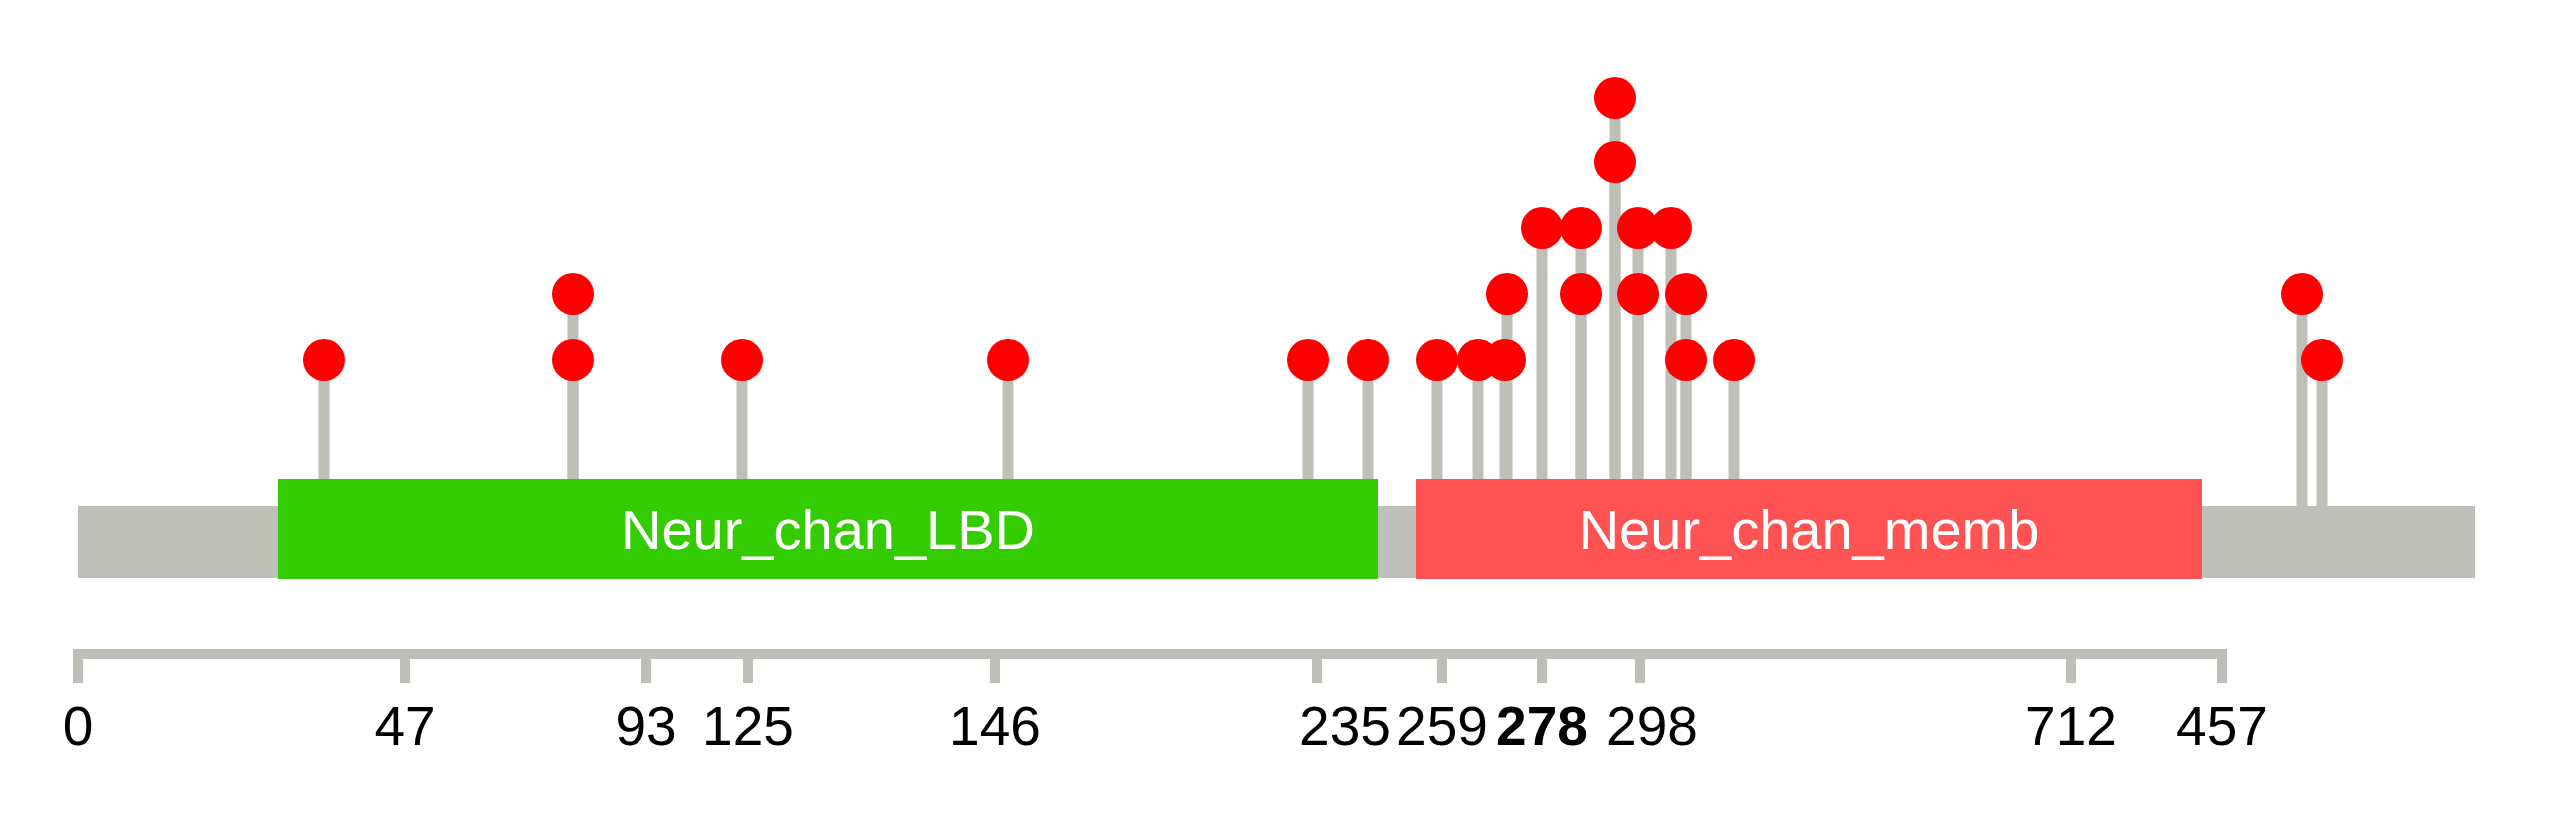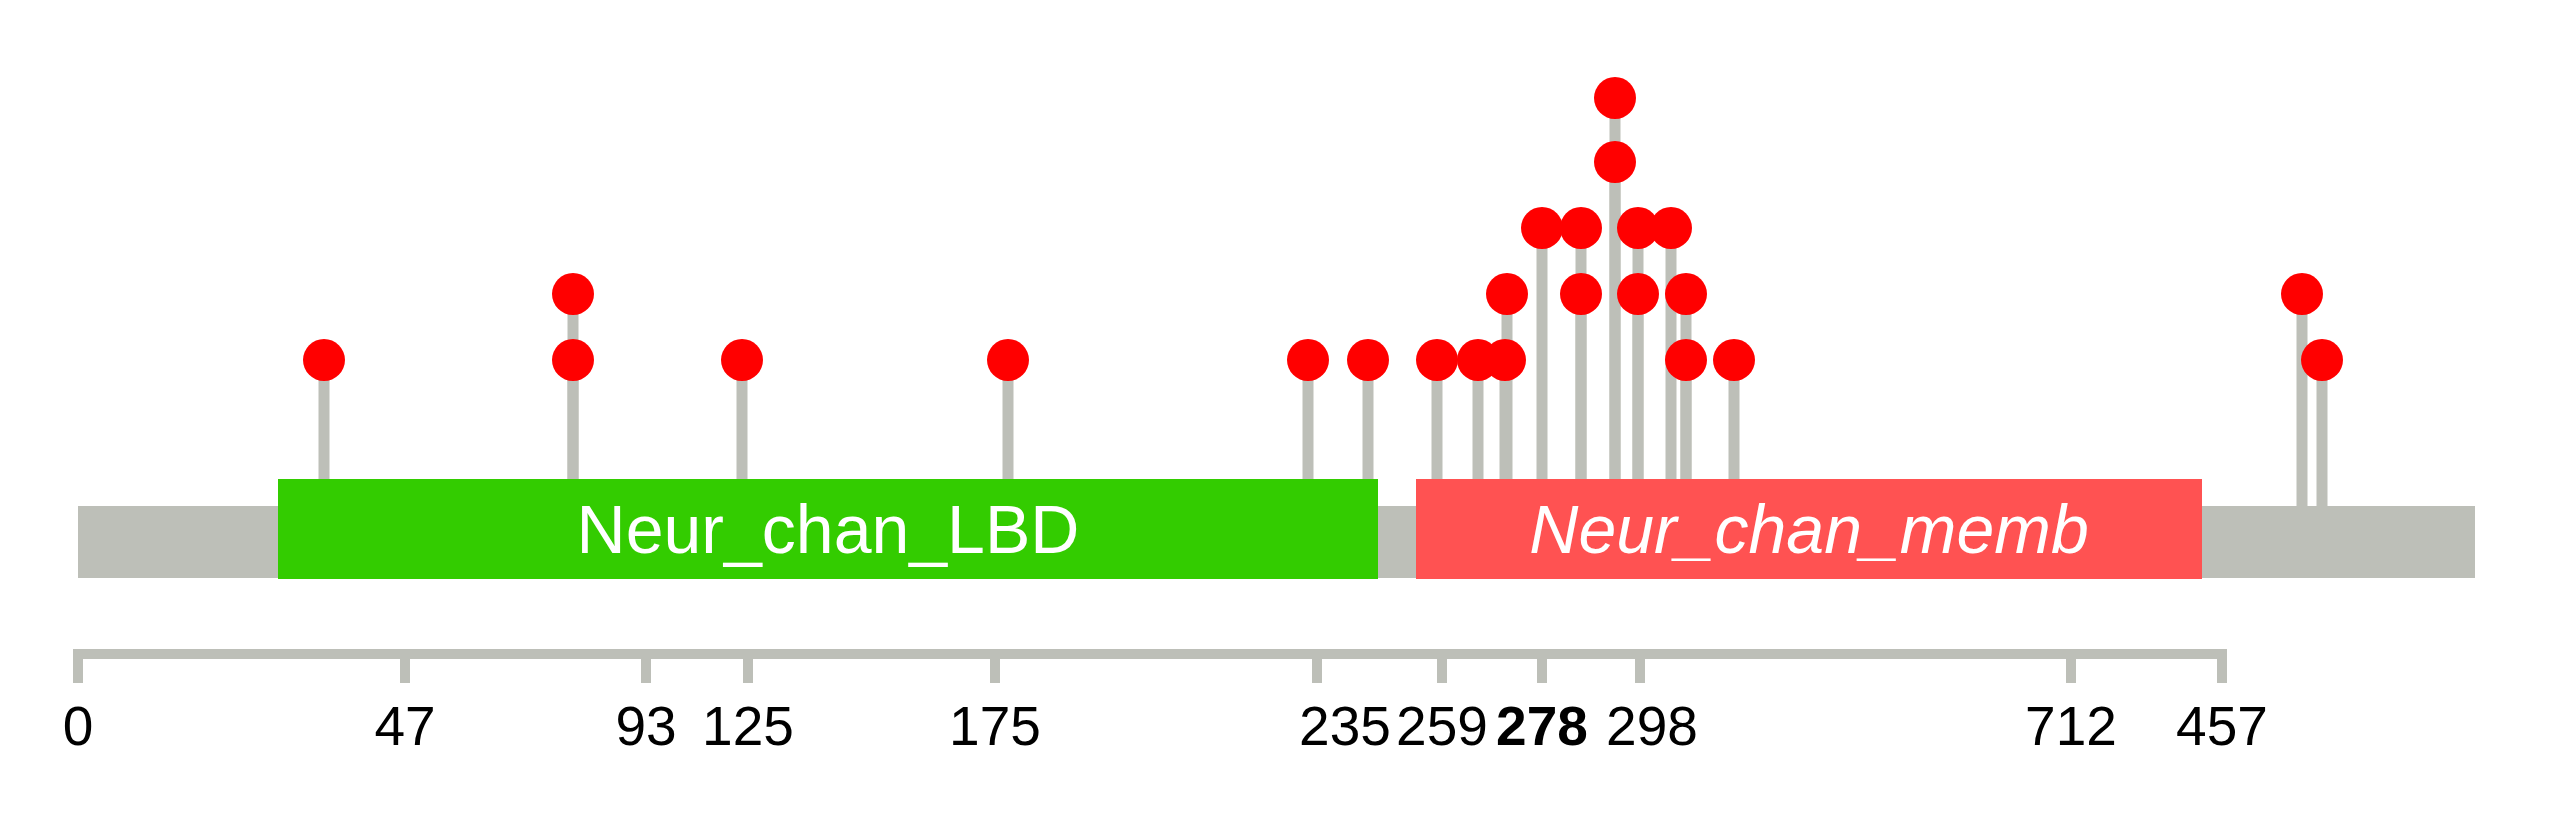--- a/index.html
+++ b/index.html
@@ -1,21 +1,21 @@
 <!DOCTYPE html>
 <html><head>
 <meta charset="utf-8">
 <style>
   html,body{margin:0;padding:0;background:#ffffff;}
   body{font-family:"Liberation Sans", sans-serif;}
   #stage{position:relative;width:2552px;height:838px;background:#ffffff;overflow:hidden;}
   #plot{position:absolute;left:0;top:0;width:2552px;height:838px;}
   .dlabel{
     position:absolute;color:#ffffff;font-family:"Liberation Sans",sans-serif;
-    font-size:68px;white-space:nowrap;text-align:center;
+    font-size:56px;white-space:nowrap;text-align:center;
     transform:translate(-50%,-50%);pointer-events:none;
   }
   .ticklabel{
     position:absolute;color:#000000;font-family:"Liberation Sans",sans-serif;
     font-size:55px;white-space:nowrap;transform:translate(-50%,0);
   }
 </style>
 </head>
 <body>
 
@@ -91,23 +91,23 @@
         <rect x="1635" y="649" width="10" height="34" fill="#bdbfb8"></rect>
         <rect x="2066" y="649" width="10" height="34" fill="#bdbfb8"></rect>
         <rect x="2217" y="649" width="10" height="34" fill="#bdbfb8"></rect>
       </g>
     </svg>
   <div id="overlay">
       <div class="ticklabel" style="left: 78px; top: 694px; color: rgb(0, 0, 0);">0</div>
       <div class="ticklabel" style="left: 405px; top: 694px; color: rgb(0, 0, 0);">47</div>
       <div class="ticklabel" style="left: 646px; top: 694px; color: rgb(0, 0, 0);">93</div>
       <div class="ticklabel" style="left: 748px; top: 694px; color: rgb(0, 0, 0);">125</div>
-      <div class="ticklabel" style="left: 995px; top: 694px; color: rgb(0, 0, 0);">175</div>
+      <div class="ticklabel" style="left: 995px; top: 694px; color: rgb(0, 0, 0);">146</div>
       <div class="ticklabel" style="left: 1317px; top: 694px; color: rgb(0, 0, 0); margin-left: 28px;">235</div>
       <div class="ticklabel" style="left: 1442px; top: 694px; color: rgb(0, 0, 0);">259</div>
       <div class="ticklabel" style="left: 1542px; top: 694px; color: rgb(0, 0, 0); font-weight: bold;">278</div>
       <div class="ticklabel" style="left: 1640px; top: 694px; color: rgb(0, 0, 0); margin-left: 12px;">298</div>
       <div class="ticklabel" style="left: 2071px; top: 694px; color: rgb(0, 0, 0);">712</div>
       <div class="ticklabel" style="left: 2222px; top: 694px; color: rgb(0, 0, 0);">457</div>
       <div class="dlabel" style="left: 828px; top: 529px; color: rgb(255, 255, 255);">Neur_chan_LBD</div>
-      <div class="dlabel" style="left: 1809px; top: 529px; color: rgb(255, 255, 255); font-style: italic;">Neur_chan_memb</div>
+      <div class="dlabel" style="left: 1809px; top: 529px; color: rgb(255, 255, 255);">Neur_chan_memb</div>
     </div>
 </div>
 
 </body></html>

